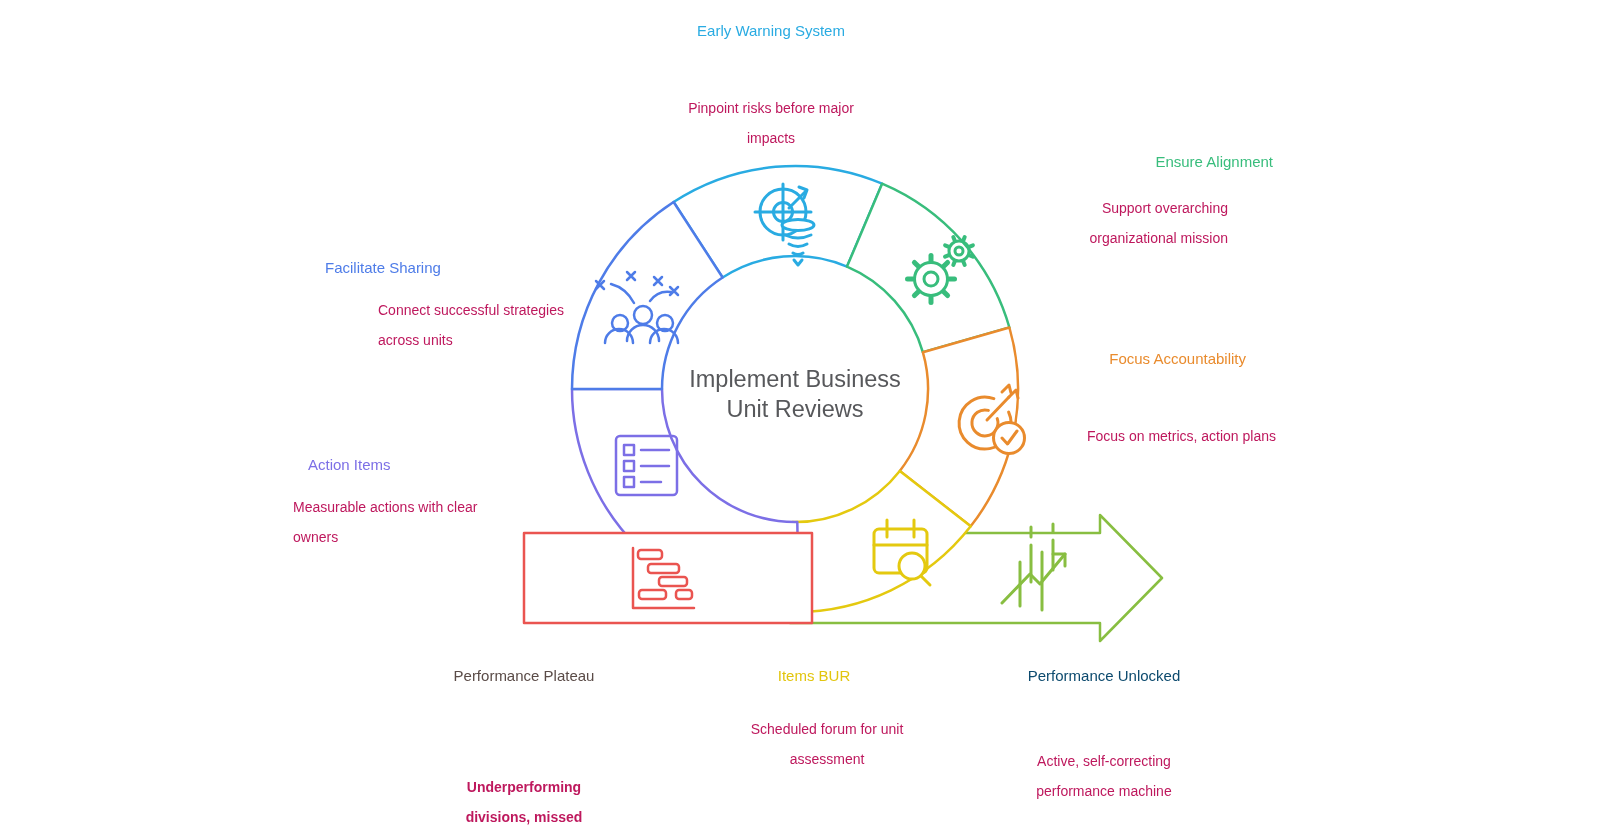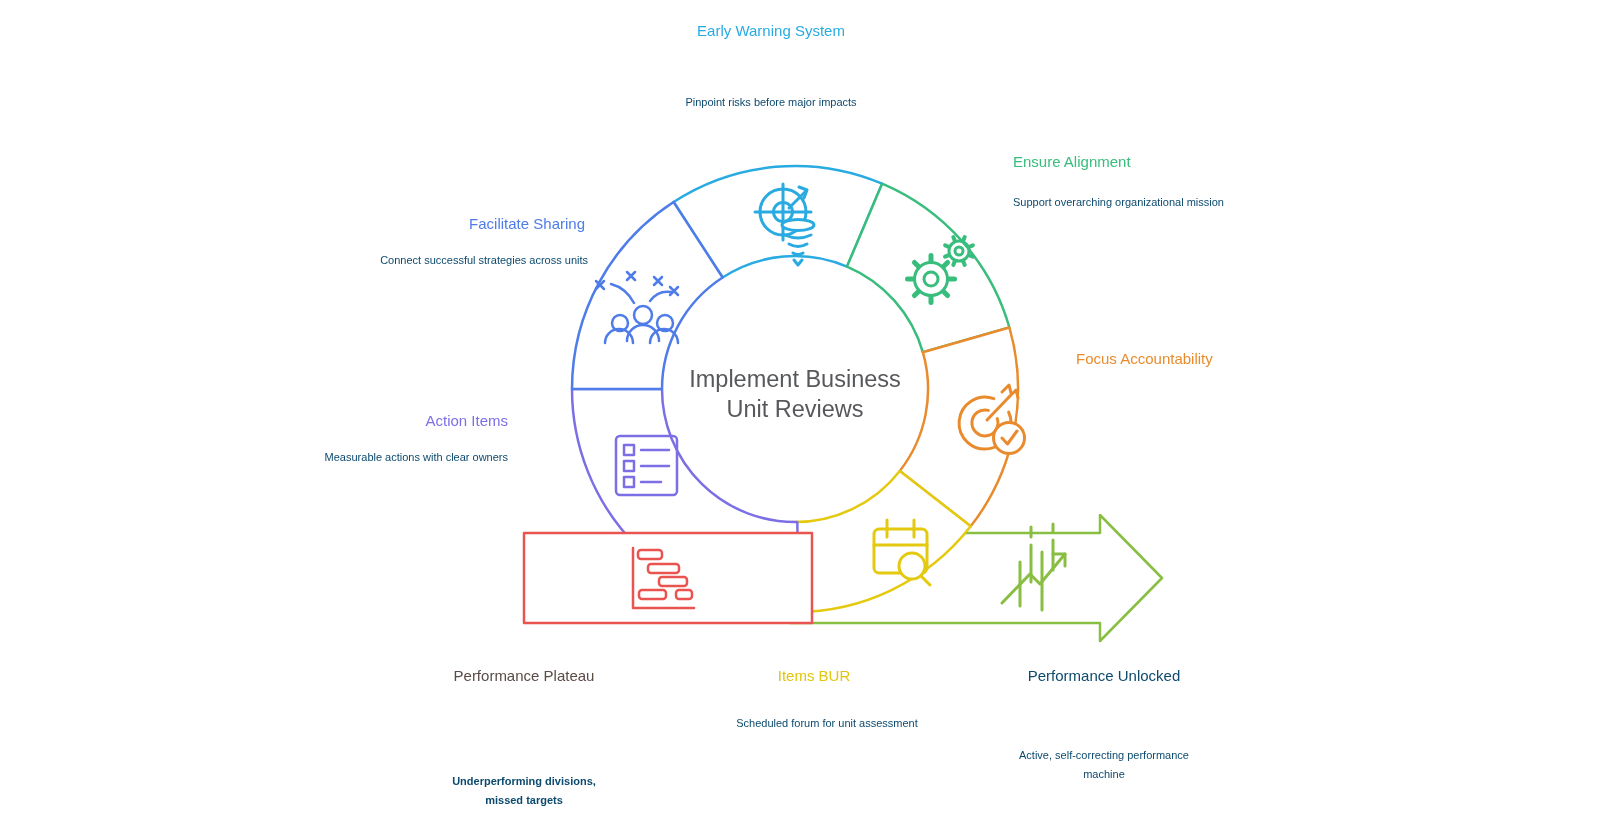--- a/index.html
+++ b/index.html
@@ -1,24 +1,24 @@
 <!DOCTYPE html>
 <html><head>
 <meta charset="utf-8">
 <style>
   html,body{margin:0;padding:0;background:#ffffff;}
   .stage{position:relative;width:1600px;height:838px;background:#ffffff;overflow:hidden;
          font-family:"Liberation Sans",sans-serif;}
   .art{position:absolute;left:0;top:0;}
   .label{position:absolute;}
   .title{font-size:15px;line-height:30px;font-weight:400;}
-  .desc{font-size:11px;line-height:19px;color:#0c4a6e;font-weight:400;}
+  .desc{font-size:14px;line-height:30px;color:#be185d;font-weight:400;}
   .c-center{text-align:center;}
-  .c-right{text-align:right;}
-  .c-left{text-align:left;}
+  .c-right{text-align:left;margin-top:44px;}
+  .c-left{text-align:right;}
   .t-cyan{color:#29ABE2;}
   .t-green{color:#38BD7C;}
   .t-orange{color:#E98B2D;}
   .t-yellow{color:#E2C50E;}
   .t-blue{color:#4E7CE8;}
   .t-purple{color:#7C6FE6;}
   .t-plateau{color:#5A4B47;}
   .t-dark{color:#0c4a6e;}
   .center-title{font-size:23.5px;line-height:30px;color:#57585B;text-align:center;}
   svg .ring{fill:#ffffff;stroke-width:2.5;stroke-linejoin:round;}
@@ -152,20 +152,21 @@
 
   <div class="label center-title" style="left:670px;top:364px;width:250px;">Implement Business Unit Reviews</div>
 
   <div class="label title t-cyan c-center" style="left:661px;top:16px;width:220px;">Early Warning System</div>
   <div class="label desc c-center" style="left:671px;top:93px;width:200px;">Pinpoint risks before major impacts</div>
 
   <div class="label title t-green c-left" style="left:1013px;top:147px;width:260px;">Ensure Alignment</div>
   <div class="label desc c-left" style="left:1013px;top:193px;width:215px;">Support overarching organizational mission</div>
 
   <div class="label title t-orange c-left" style="left:1076px;top:344px;width:170px;">Focus Accountability</div>
+  <div class="label desc c-left" style="left:1076px;top:421px;width:200px;">Focus on metrics, action plans</div>
 
   <div class="label title t-blue c-right" style="right:1015px;top:209px;width:260px;">Facilitate Sharing</div>
   <div class="label desc c-right" style="right:1012px;top:251px;width:210px;">Connect successful strategies across units</div>
 
   <div class="label desc c-right" style="right:1092px;top:448px;width:215px;">Measurable actions with clear owners</div>
   <div class="label title t-purple c-right" style="right:1092px;top:406px;width:200px;">Action Items</div>
 
   <div class="label title t-plateau c-center" style="left:424px;top:661px;width:200px;">Performance Plateau</div>
   <div class="label desc c-center" style="left:444px;top:772px;width:160px;font-weight:bold;">Underperforming divisions, missed targets</div>
 

